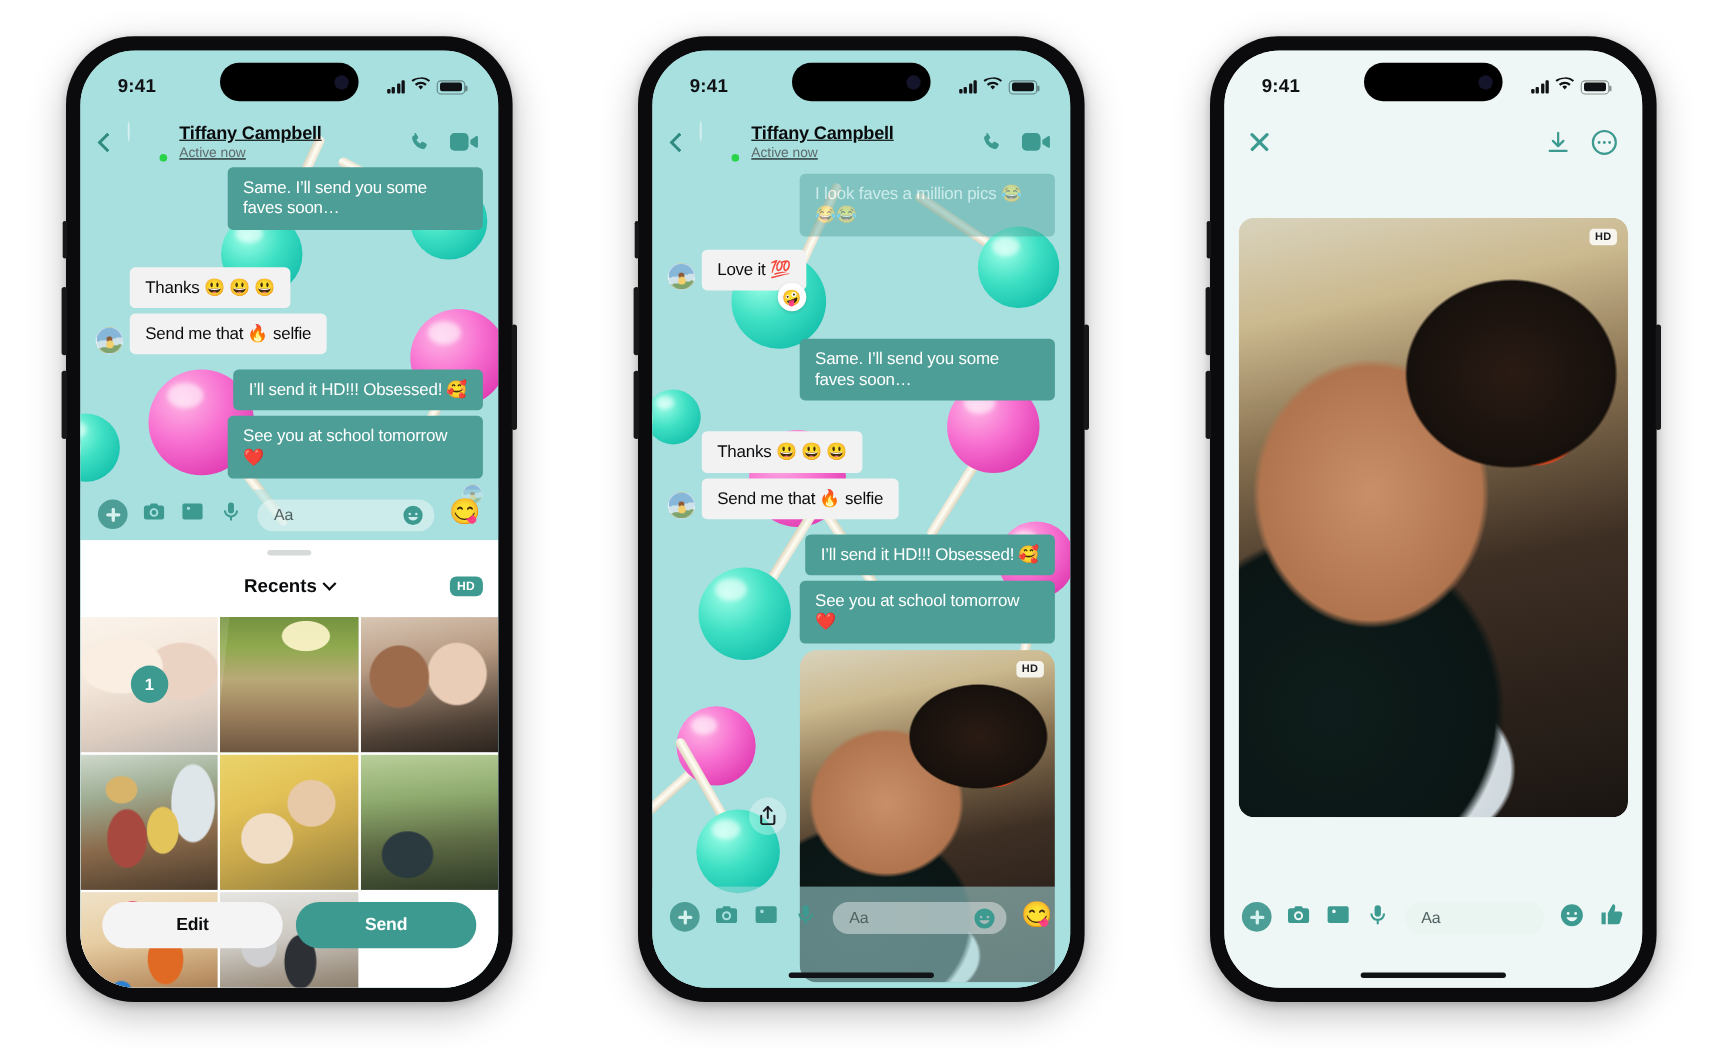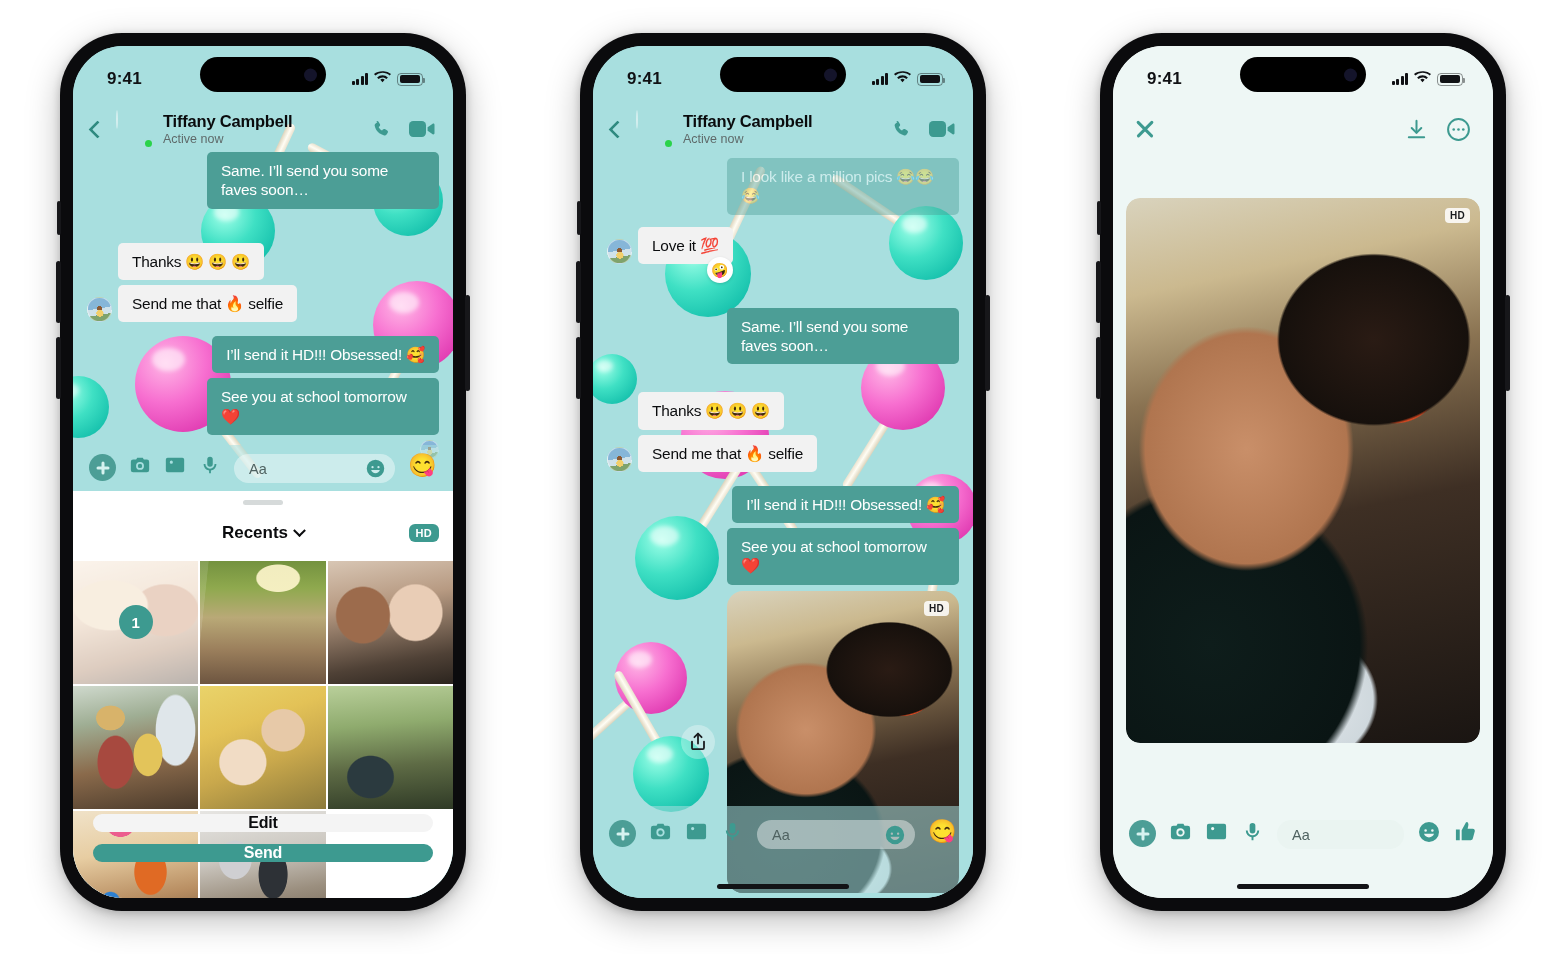--- a/index.html
+++ b/index.html
@@ -73,21 +73,21 @@
   .avatar {
     width: 37px; height: 37px; border-radius: 50%; overflow: hidden;
     background:
       radial-gradient(circle at 52% 66%, #f2cf6a 0 18%, transparent 19%),
       radial-gradient(circle at 50% 46%, #8c5a34 0 15%, transparent 16%),
       linear-gradient(170deg, #86b6d8 0 46%, #cfe2ea 46% 70%, #7fa36c 70%);
     border: 1.5px solid rgba(255,255,255,.5);
   }
   .online-dot { position: absolute; right: -1px; bottom: -1px; width: 11px; height: 11px; border-radius: 50%;
     background: #2ad34a; border: 2px solid #a8dfdf; }
-  .hdr-text { flex: 1 1 auto; min-width: 0; }
+  .hdr-text { flex: 1 1 auto; min-width: 0; text-decoration: underline; }
   .hdr-name { font-size: 16.5px; font-weight: 700; color: #0a0b0d; line-height: 1.1; letter-spacing: -.2px; }
   .hdr-sub { font-size: 12.5px; color: #5f6a6a; margin-top: 2px; }
   .hdr-actions { display: flex; align-items: center; gap: 16px; }
   .ico { color: #3d9a90; display: inline-flex; cursor: pointer; }
 
   
   .chat-body { position: absolute; inset: 0; overflow: hidden; background: #a8dfdf; }
   .wallpaper { position: absolute; inset: 0; }
   .lolli { position: absolute; }
   .lolli .stick {
@@ -179,21 +179,21 @@
     background: #3d9a90; color:#fff; font-size: 11px; font-weight: 700; padding: 3px 7px; border-radius: 6px; letter-spacing:.3px; cursor:pointer; }
   .grid { display: grid; grid-template-columns: repeat(3, 1fr); gap: 2px; }
   .cell { position: relative; width: 100%; padding-top: 98%; overflow: hidden; cursor: pointer; }
   .cell > .img { position: absolute; inset: 0; }
   .sel-badge { position: absolute; left: 50%; top: 50%; transform: translate(-50%,-50%);
     width: 34px; height: 34px; border-radius: 50%; background: #3d9a90; color: #fff;
     display: flex; align-items: center; justify-content: center; font-size: 15px; font-weight: 700; }
   .cell.selected .img { opacity: .38; }
   .dur { position: absolute; right: 7px; bottom: 6px; color: #fff; font-size: 12.5px; font-weight: 700;
     text-shadow: 0 1px 3px rgba(0,0,0,.6); }
-  .sheet-actions { position: absolute; left: 0; right: 0; bottom: 36px; display: flex; gap: 12px; padding: 0 20px; z-index: 10; flex-direction: column; }
+  .sheet-actions { position: absolute; left: 0; right: 0; bottom: 36px; display: flex; gap: 12px; padding: 0 20px; z-index: 10; }
   .btn { flex: 1 1 0; height: 42px; border-radius: 21px; display: flex; align-items: center; justify-content: center;
     font-size: 16px; font-weight: 700; cursor: pointer; letter-spacing: -.2px; }
   .btn.edit { background: #f4f4f4; color: #0b0c0e; }
   .btn.send { background: #3d9a90; color: #fff; }
 
   
   .viewer { position: absolute; inset: 0; background: #eef7f5; }
   .viewer-top { position: absolute; top: 54px; left: 0; right: 0; height: 58px;
     display: flex; align-items: center; justify-content: space-between; padding: 0 22px; z-index: 30; }
   .vt-right { display: flex; align-items: center; gap: 18px; }
@@ -493,21 +493,21 @@
               <div class="head"></div>
             </div>
           <div class="lolli pink" style="left:314px; top:428px; width:70px; height:70px;">
               <div class="stick" style="transform:rotate(10deg)"></div>
               <div class="head"></div>
             </div>
         </div>
 
         <div class="msgs" style="top:112px">
           <div class="row me">
-            <div class="bubble me faded">I look like a million pics 😂😂😂</div>
+            <div class="bubble me faded">I look faves a million pics 😂😂😂</div>
           </div>
           <div class="row them" style="margin-top:12px; position:relative">
             <div class="mini-av"></div>
             <div class="bubble them">Love it 💯</div>
             <span class="react" style="left:100px; top:30px">🤪</span>
           </div>
           <div class="row me" style="margin-top:44px">
             <div class="bubble me">Same. I’ll send you some faves soon…</div>
           </div>
           <div class="row them" style="margin-top:28px">

